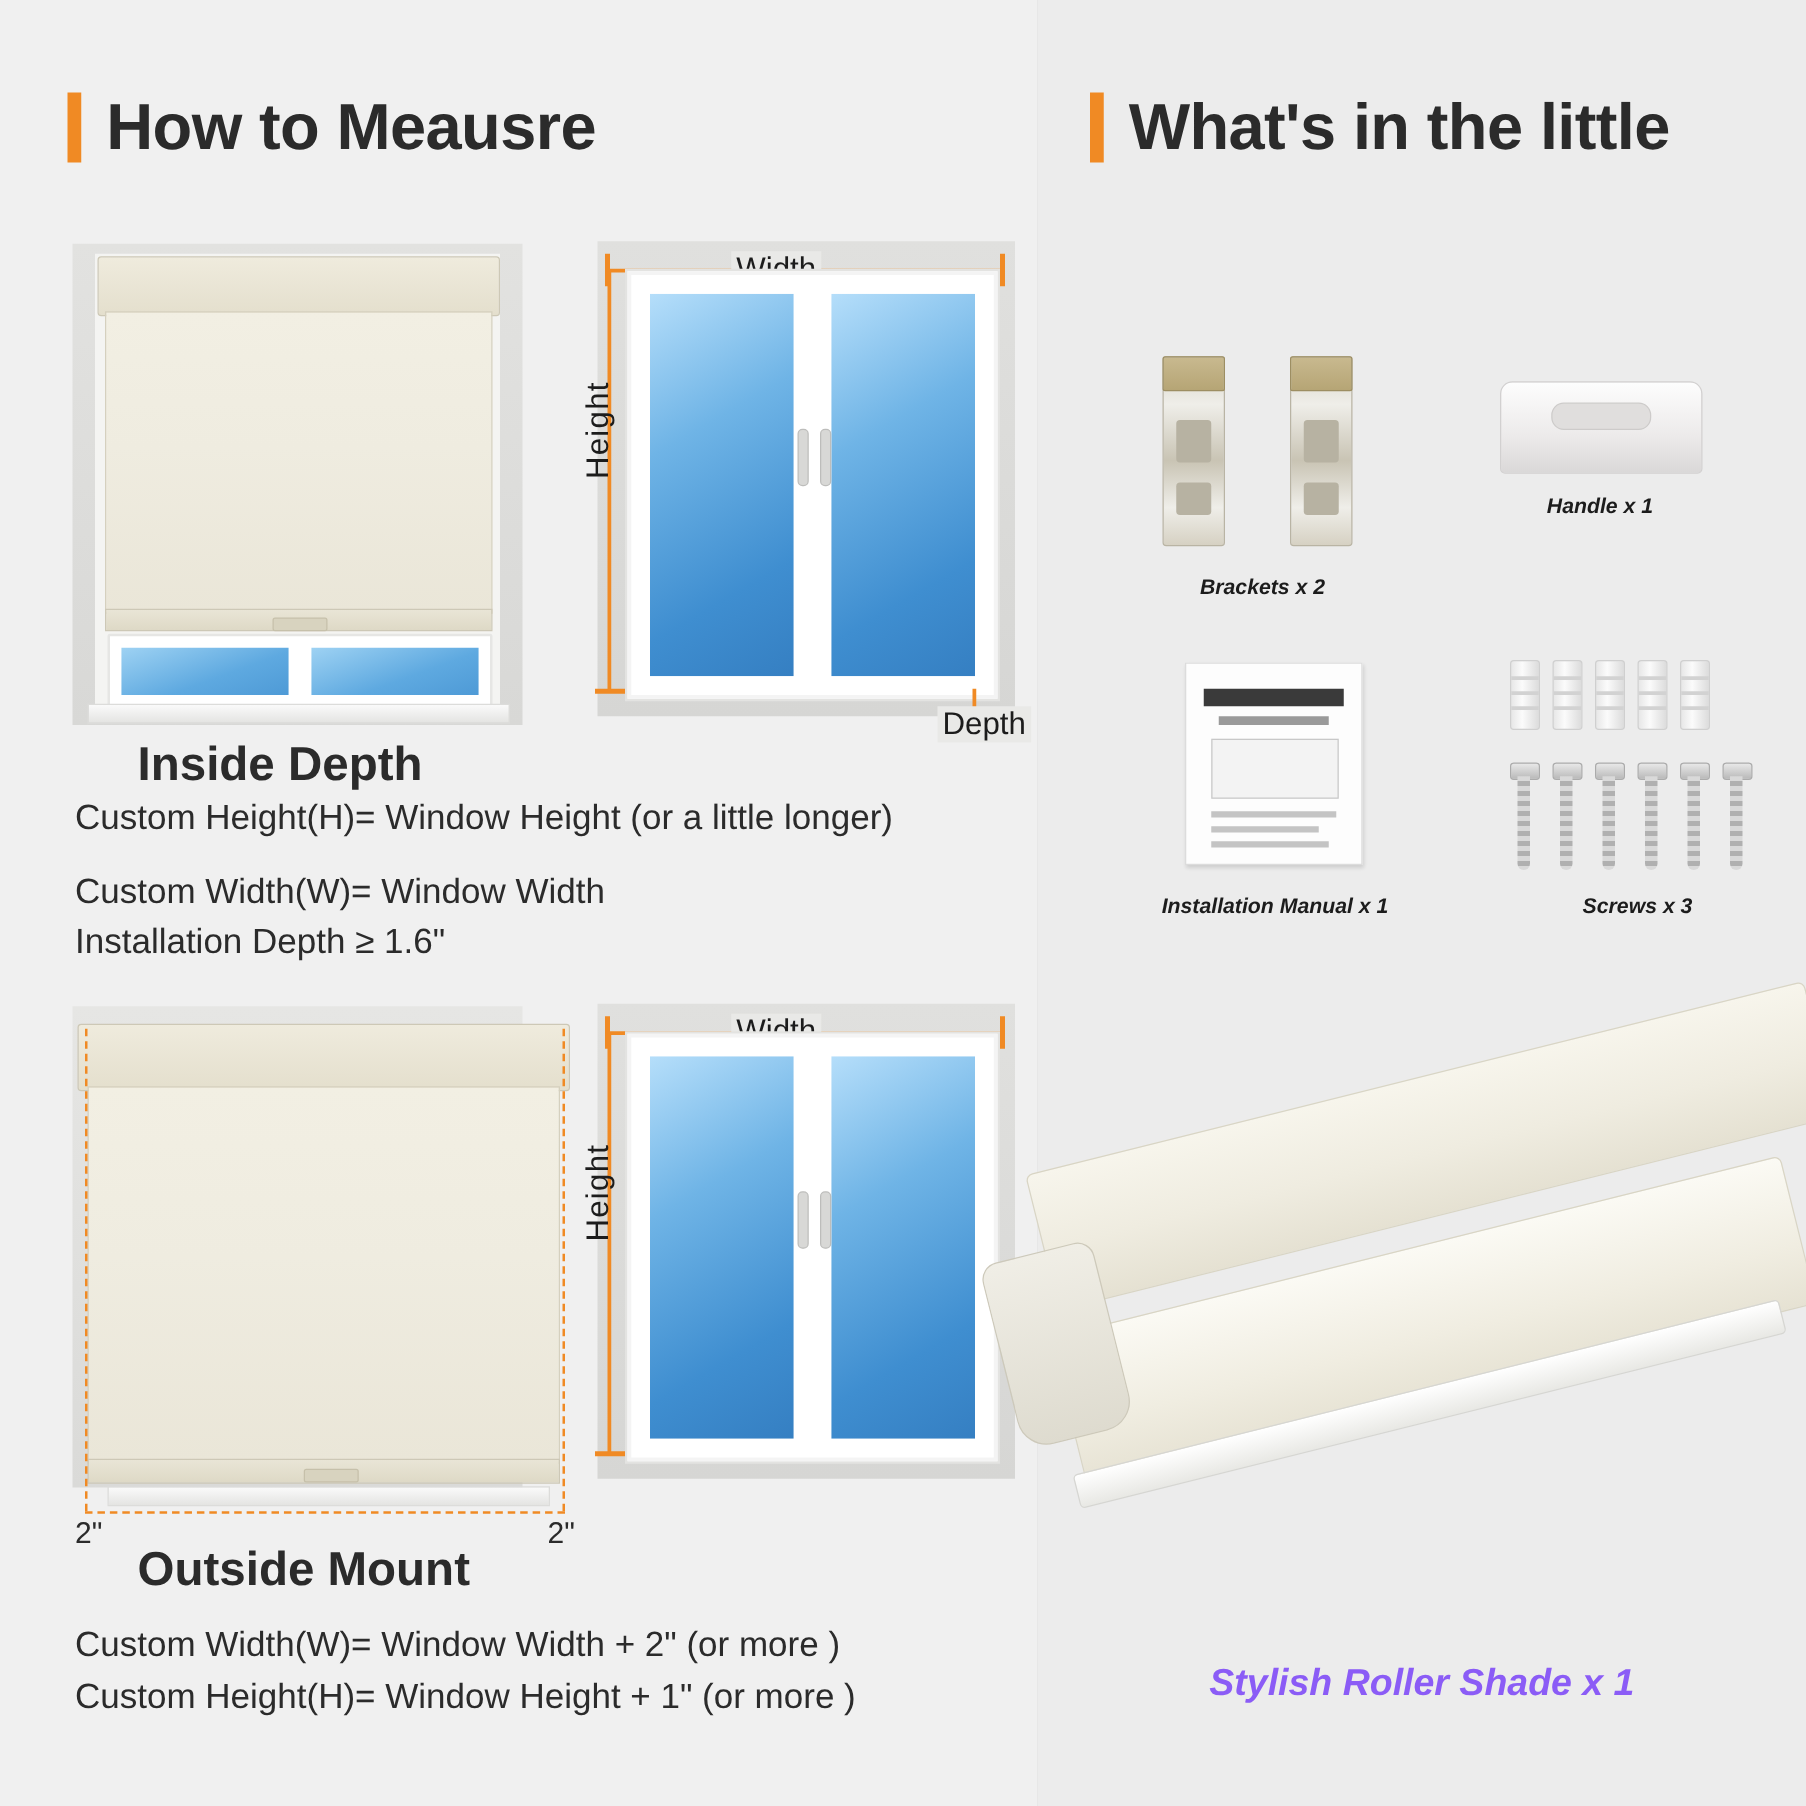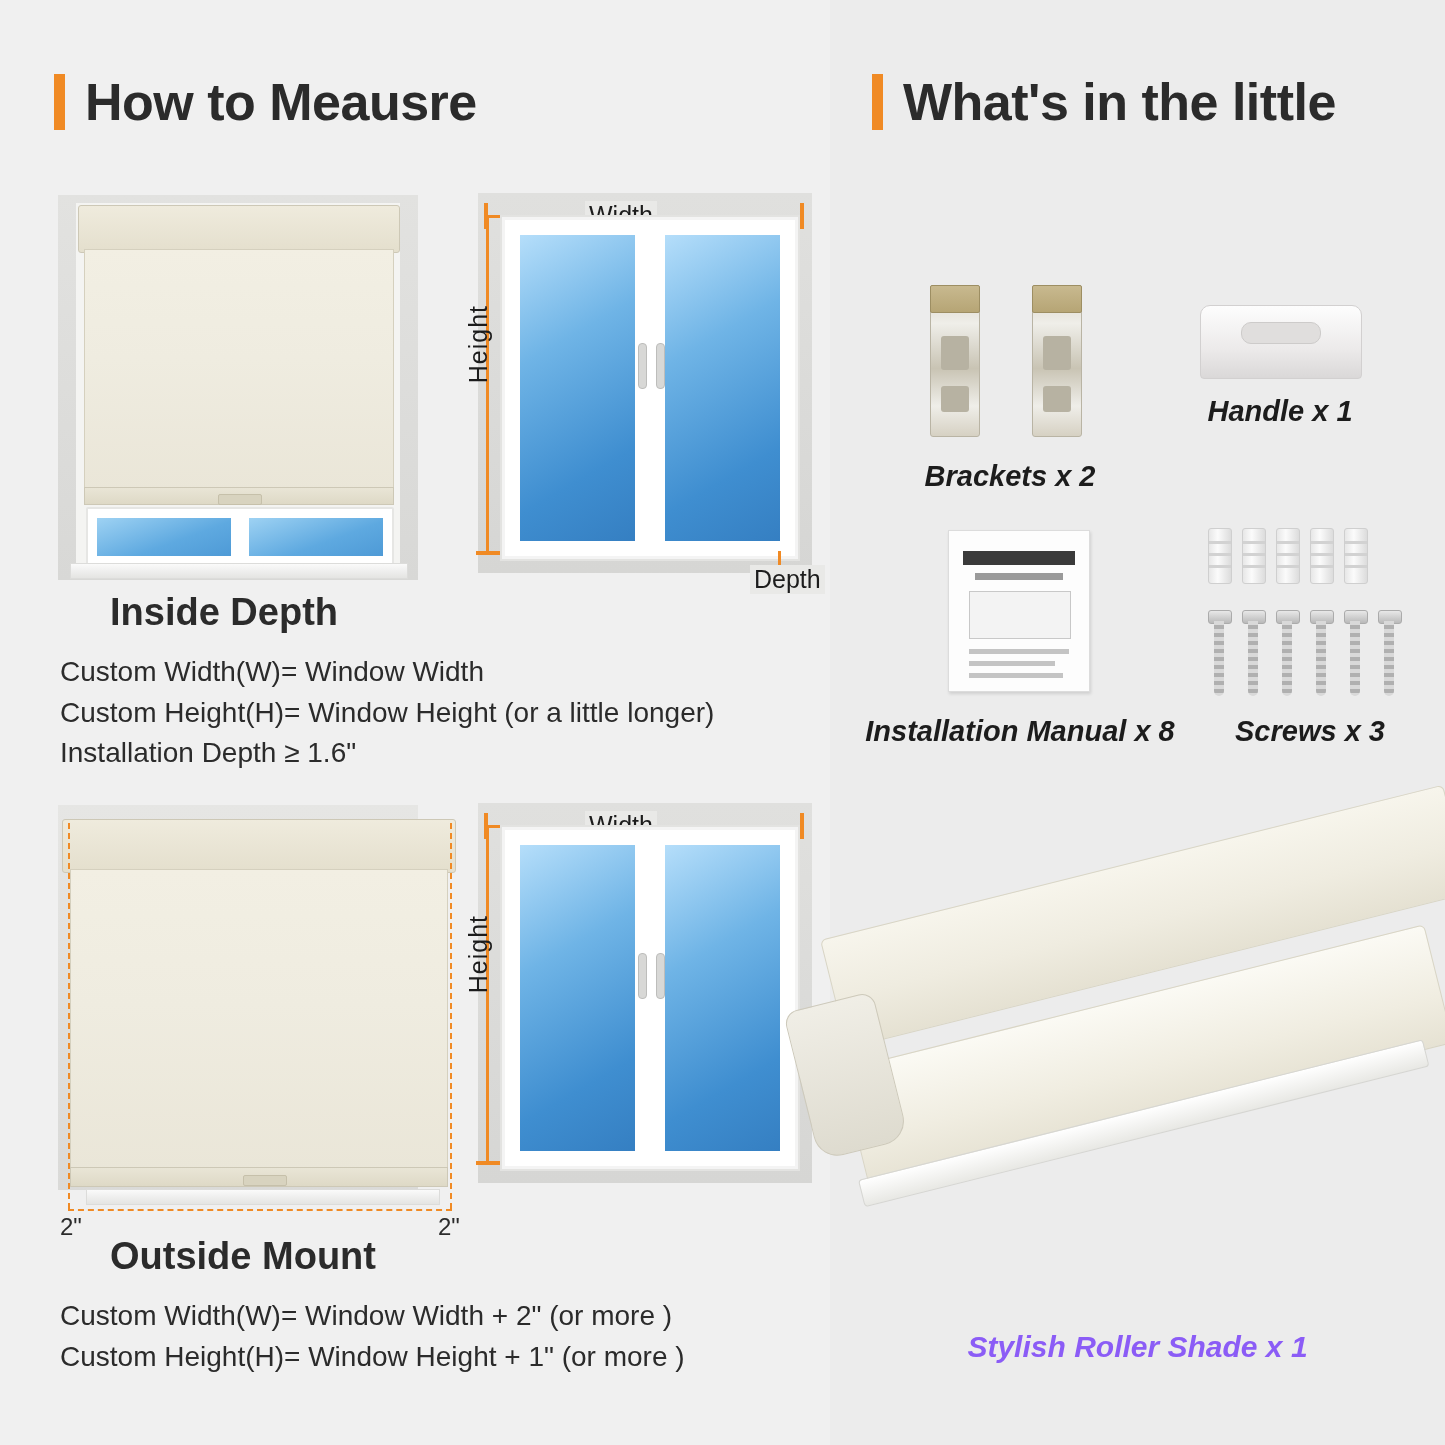--- a/index.html
+++ b/index.html
@@ -63,21 +63,21 @@
   .dim-label{position:absolute;font-size:25px;color:#1c1c1c;background:#e9e9e7;padding:0 4px;}
   .dim-vert{position:absolute;font-size:25px;color:#1c1c1c;writing-mode:vertical-rl;transform:rotate(180deg);letter-spacing:1px;}
   .dim-line{position:absolute;background:#f08a24;}
 
   
   .mount-title{font-size:38px;font-weight:bold;color:#2b2b2b;margin:6px 0 0 110px;}
   .spec{font-size:28px;color:#2b2b2b;margin-left:60px;line-height:1.45;}
 
   
   .pkg{position:absolute;left:0;top:0;width:615px;height:1445px;}
-  .pkg-item-label{position:absolute;font-size:29px;font-weight:bold;font-style:italic;color:#1c1c1c;text-align:center;}
+  .pkg-item-label{position:absolute;font-size:17px;font-weight:bold;font-style:italic;color:#1c1c1c;text-align:center;}
 
   
   .bracket{position:absolute;width:48px;height:150px;background:linear-gradient(180deg,#d7d2c4,#efeee9 25%,#c9c4b4 55%,#efeee9 80%,#d6d1c3);border:1px solid #b9b4a4;border-radius:3px;}
   .bracket .slot{position:absolute;left:10px;width:28px;background:#b7b2a2;border-radius:3px;}
   .bracket-top{position:absolute;width:48px;height:26px;background:linear-gradient(180deg,#c8b98f,#b6a575);border:1px solid #9d8e62;border-radius:2px;}
 
   
   .handle{position:absolute;width:160px;height:72px;background:linear-gradient(180deg,#fdfdfd,#eceaea 60%,#dad8d8);border:1px solid #d2d0d0;border-radius:10px 10px 4px 4px;}
   .handle .hole{position:absolute;left:40px;top:16px;width:78px;height:20px;background:#e0dedd;border:1px solid #cdcbca;border-radius:10px;}
 
@@ -154,22 +154,22 @@
           </div>
           <div class="handle-v" style="left:178px;"></div>
           <div class="handle-v" style="left:196px;"></div>
 
           <div class="dim-line" style="left:318px;top:366px;width:3px;height:28px;"></div>
           <div class="dim-label" style="left:290px;top:380px;">Depth</div>
         </div>
       </div>
 
       <div class="mount-title">Inside Depth</div>
+      <div class="spec">Custom Height(H)= Window Height (or a little longer)</div>
       <div class="spec" style="margin-top:18px;">Custom Width(W)= Window Width</div>
-      <div class="spec">Custom Height(H)= Window Height (or a little longer)</div>
       <div class="spec">Installation Depth ≥ 1.6"</div>
     </div>
 
     <div class="mount-block" id="outside-block">
       <div class="scene">
 
         <div class="shade-wrap om">
           <div class="wall"></div>
           <div class="shade-head"></div>
           <div class="shade-body"></div>
@@ -240,21 +240,21 @@
       <div class="pkg-item-label" style="left:350px;top:395px;width:200px;">Handle x 1</div>
 
       <div class="manual" style="left:118px;top:530px;">
         <div class="m-title"></div>
         <div class="m-sub"></div>
         <div class="m-img"></div>
         <div class="m-line" style="top:118px;width:100px;"></div>
         <div class="m-line" style="top:130px;width:86px;"></div>
         <div class="m-line" style="top:142px;width:94px;"></div>
       </div>
-      <div class="pkg-item-label" style="left:30px;top:715px;width:320px;">Installation Manual x 8</div>
+      <div class="pkg-item-label" style="left:30px;top:715px;width:320px;">Installation Manual x 1</div>
 
       <div class="anchor" style="left:378px;top:528px;">
           <div class="rib" style="top:12px;"></div>
           <div class="rib" style="top:24px;"></div>
           <div class="rib" style="top:36px;"></div>
         </div>
       <div class="anchor" style="left:412px;top:528px;">
           <div class="rib" style="top:12px;"></div>
           <div class="rib" style="top:24px;"></div>
           <div class="rib" style="top:36px;"></div>

